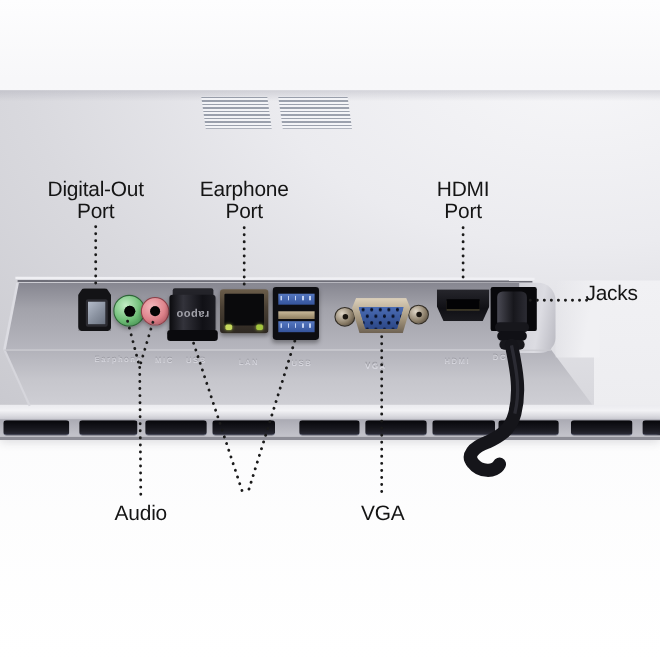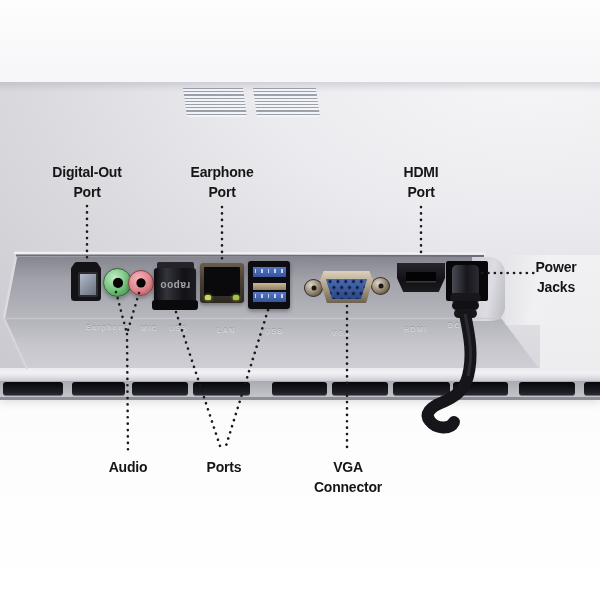--- a/index.html
+++ b/index.html
@@ -113,21 +113,21 @@
     clip-path:polygon(0 0,100% 0,100% 52%,87% 100%,13% 100%,0 52%);
     }
   .hdmi-slot{position:absolute;left:9px;top:9px;width:30px;height:9px;background:#030305;
     box-shadow:0 1.5px 0 rgba(110,100,60,.5);}
   .powerport{left:446px;top:261px;width:42px;height:40px;background:#08080b;border-radius:2px;}
   .plug{left:452px;top:265px;width:27px;height:32px;border-radius:5px;
     background:linear-gradient(to right,#4a4a54 0%,#17171c 55%,#2b2b33 100%);}
 
   
   .callout{position:absolute;width:120px;text-align:center;color:#151515;
-    font-size:14px;font-weight:700;line-height:19.5px;letter-spacing:-.2px;}
+    font-size:19px;font-weight:400;line-height:19.5px;letter-spacing:-.2px;}
 
   svg.overlay{position:absolute;left:0;top:0;z-index:40;}
   .labels{z-index:50;}
 </style>
 </head>
 <body>
 
 <div class="scene">
 
   <div class="abs device"></div>
@@ -244,28 +244,25 @@
     </div>
     <div class="callout" style="left:162px;top:163px;">
       <div>Earphone</div>
       <div>Port</div>
     </div>
     <div class="callout" style="left:361px;top:163px;">
       <div>HDMI</div>
       <div>Port</div>
     </div>
     <div class="callout" style="left:512px;top:258px;width:88px;">
-      <div>Power</div>
       <div>Jacks</div>
     </div>
     <div class="callout" style="left:68px;top:458px;">
       <div>Audio</div>
     </div>
     <div class="callout" style="left:164px;top:458px;">
-      <div>Ports</div>
     </div>
     <div class="callout" style="left:288px;top:458px;">
       <div>VGA</div>
-      <div>Connector</div>
     </div>
   </div>
 
 </div>
 
 </body></html>

